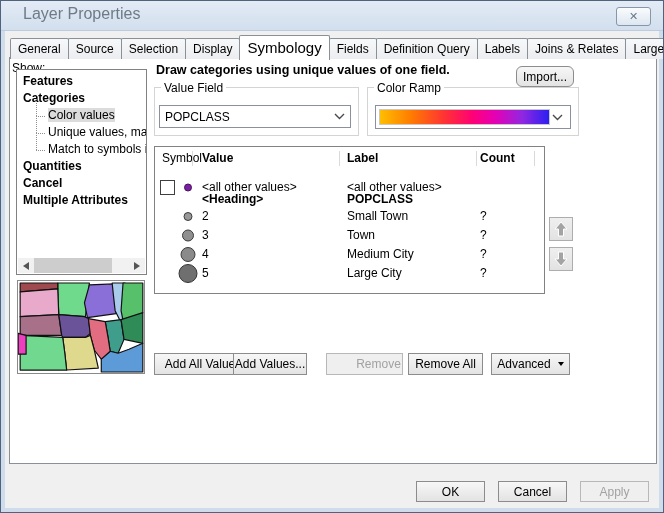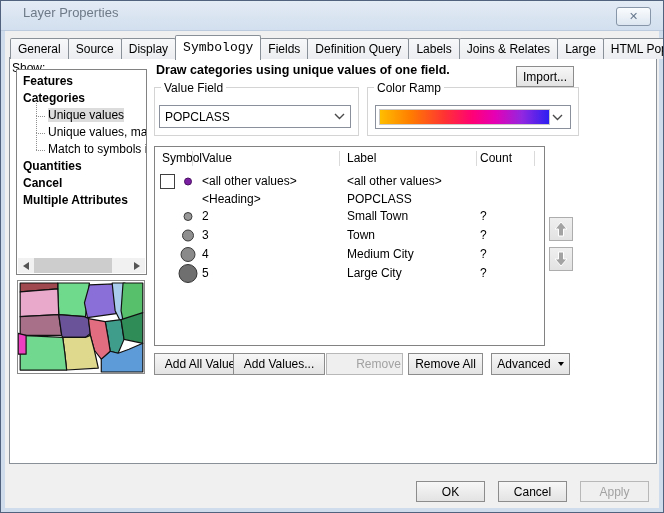--- a/index.html
+++ b/index.html
@@ -8,41 +8,41 @@
     position:relative; width:664px; height:513px;
     background:#CFDCEC; border:1px solid #51627E; overflow:hidden;
     font-size:12px; color:#000;
   }
   .titlebar {
     position:absolute; top:0; left:0; right:0; height:30px;
     background:linear-gradient(#E3EBF5,#D2DfEE);
     border-bottom:1px solid #BCCBDD;
   }
   .title-text {
-    position:absolute; left:22px; top:4px; font-size:13px; color:#6E7A87;
+    position:absolute; left:22px; top:4px; font-size:16px; color:#6E7A87;
   }
   .close-btn {
     position:absolute; top:6px; left:615px; width:35px; height:19px;
     border:1px solid #8796A8; border-radius:3px;
     background:linear-gradient(#FAFCFE,#DDE6F0);
     display:flex; align-items:center; justify-content:center;
     color:#68798F; font-weight:bold; font-size:11px; cursor:default;
   }
   .client { position:absolute; left:4px; top:30px; right:4px; bottom:4px; background:#F0F0F0; }
 
   .tabs { position:absolute; left:9px; top:34px; display:flex; align-items:flex-end; z-index:5; }
   .tab {
     height:21px; padding:0 7px; line-height:21px; white-space:nowrap;
     background:linear-gradient(#F7F8FA,#EBEDF0);
     border:1px solid #8A9097; border-bottom:none; margin-right:-1px;
     border-radius:2px 2px 0 0; cursor:default;
   }
   .tab.active {
     height:25px; line-height:24px; background:#FFFFFF; position:relative;
-    z-index:6; margin-bottom:-1px; font-size:13px;font-family:Liberation Mono, monospace;
+    z-index:6; margin-bottom:-1px; font-size:15px;
   }
   .tab-page {
     position:absolute; left:8px; top:56px; width:648px; height:407px;
     background:#FFFFFF; border:1px solid #8A9097; z-index:1;
   }
   .abs { position:absolute; z-index:3; }
 
   .show-label { left:11px; top:60px; }
   .tree {
     left:15px; top:68px; width:131px; height:206px;
@@ -71,38 +71,38 @@
   .tri-right { width:0; height:0; border-style:solid; border-width:4px 0 4px 6px; border-color:transparent transparent transparent #555; }
 
   .description { left:155px; top:62px; width:360px; font-weight:bold; font-size:12.5px; }
 
   .btn {
     background:linear-gradient(#F7F7F7,#E3E3E3); border:1px solid #8C8C8C;
     display:flex; align-items:center; justify-content:center;
     font-size:12px; cursor:default;
   }
   .btn.disabled { background:#EFEFEF; border-color:#B8B8B8; color:#A2A2A2; }
-  .import-btn { left:515px; top:65px; width:58px; height:21px; }
+  .import-btn { left:515px; top:65px; width:58px; height:21px;border-radius:6px; }
 
   .groupbox { border:1px solid #D4D4D4; }
   .gb-valuefield { left:153px; top:86px; width:205px; height:49px; }
   .gb-ramp      { left:366px; top:86px; width:212px; height:49px; }
   .gb-legend { position:absolute; top:-7px; left:6px; background:#fff; padding:0 3px; font-size:12px; }
 
   .combo {
     background:#fff; border:1px solid #8A919C;
     display:flex; align-items:center;
   }
   .combo-valuefield { left:158px; top:104px; width:192px; height:23px; padding-left:5px; }
   .combo-ramp { left:374px; top:104px; width:196px; height:24px; padding:3px 2px 3px 3px; }
   .combo .chev { margin-left:auto; margin-right:5px; display:flex; }
   .ramp-bar { flex:1; height:100%; margin-right:2px; border:1px solid #C9C9C9; }
 
   .symtable {
-    left:153px; top:145px; width:391px; height:200px;
+    left:153px; top:145px; width:391px; height:148px;
     background:#fff; border:1px solid #828282;
   }
   .symtable .hdr-cell { position:absolute; top:3px; line-height:16px; }
   .symtable .sep { position:absolute; top:4px; width:1px; height:15px; background:#DADADA; }
   .trow { position:absolute; left:0; width:100%; height:19px; line-height:19px; cursor:default; }
   .tcell { position:absolute; top:0; white-space:nowrap; }
   .c-value { left:47px; } .c-label { left:192px; } .c-count { left:325px; }
   .checkbox {
     position:absolute; left:5px; top:2px; width:15px; height:15px;
     background:#fff; border:1px solid #3F3F3F;
@@ -111,67 +111,68 @@
 
   .updown {
     width:24px; height:24px;
     background:linear-gradient(#EFEFEF,#E2E2E2); border:1px solid #ADADAD;
     display:flex; align-items:center; justify-content:center;
   }
   .up-btn { left:548px; top:216px; } .down-btn { left:548px; top:246px; }
 
   .act { top:352px; height:22px; }
   .b-addall { left:153px; width:98px; }
-  .b-add    { left:232px; width:92px; }
+  .b-add    { left:232px; width:74px; }
   .b-remove { left:325px; width:77px;padding-left:28px; }
   .b-removeall { left:407px; width:75px; }
   .b-advanced { left:490px; width:79px; gap:7px; }
   .dd-arrow { width:0; height:0; border-style:solid; border-width:4px 3.5px 0 3.5px; border-color:#000 transparent transparent transparent; }
 
   .map-box { left:16px; top:279px; width:128px; height:94px; border:1px solid #8A8A8A; background:#fff; z-index:3; }
 
   .footer-btn { top:480px; width:69px; height:21px; z-index:4; }
   .b-ok { left:415px; } .b-cancel { left:497px; } .b-apply { left:579px; }
-  .bold { font-weight:normal; }
+  .bold { font-weight:bold; }
 </style>
 </head>
 <body>
 
 <div class="window">
 
   <div class="titlebar">
     <span class="title-text">Layer Properties</span>
     <div class="close-btn">
       <span>✕</span>
     </div>
   </div>
 
   <div class="client"></div>
 
   <div class="tabs">
     <div class="tab">General</div>
     <div class="tab">Source</div>
+    <div class="tab">Selection</div>
     <div class="tab">Display</div>
     <div class="tab active">Symbology</div>
     <div class="tab">Fields</div>
     <div class="tab">Definition Query</div>
     <div class="tab">Labels</div>
     <div class="tab">Joins &amp; Relates</div>
     <div class="tab">Large</div>
     <div class="tab">HTML Popup</div>
   </div>
 
   <div class="tab-page"></div>
 
   <div class="abs show-label">Show:</div>
 
   <div class="abs tree">
     <div class="tree-item bold"><span class="sel">Features</span></div>
     <div class="tree-item bold"><span class="sel">Categories</span></div>
-    <div class="tree-item child selected"><span class="sel">Unique values</span></div>
+    <div class="tree-item child selected"><span class="sel">Color values</span></div>
     <div class="tree-item child"><span class="sel">Unique values, many</span></div>
     <div class="tree-item child"><span class="sel">Match to symbols in a</span></div>
     <div class="tree-item bold"><span class="sel">Quantities</span></div>
     <div class="tree-item bold"><span class="sel">Cancel</span></div>
     <div class="tree-item bold"><span class="sel">Multiple Attributes</span></div>
     <div class="hscroll">
       <div class="scroll-arrow">
           <div class="tri-left"></div>
         </div>
       <div class="scroll-thumb"></div>
@@ -215,21 +216,21 @@
   <div class="abs symtable">
     <div class="hdr-cell" style="left:7px">Symbol</div>
     <div class="hdr-cell bold" style="left:47px">Value</div>
     <div class="hdr-cell bold" style="left:192px">Label</div>
     <div class="hdr-cell bold" style="left:325px">Count</div>
     <div class="sep" style="left:37px"></div>
     <div class="sep" style="left:184px"></div>
     <div class="sep" style="left:321px"></div>
     <div class="sep" style="left:379px"></div>
 
-    <div class="trow" style="top:25px">
+    <div class="trow" style="top:31px">
       <div class="checkbox"></div>
       <svg class="dot-svg" width="20" height="19">
         <circle cx="10" cy="9.5" r="3.5" fill="#7B1FA2" stroke="#4A1060"></circle>
       </svg>
       <span class="tcell c-value">&lt;all other values&gt;</span>
       <span class="tcell c-label">&lt;all other values&gt;</span>
     </div>
 
     <div class="trow" style="top:43px">
       <span class="tcell c-value bold">&lt;Heading&gt;</span>

